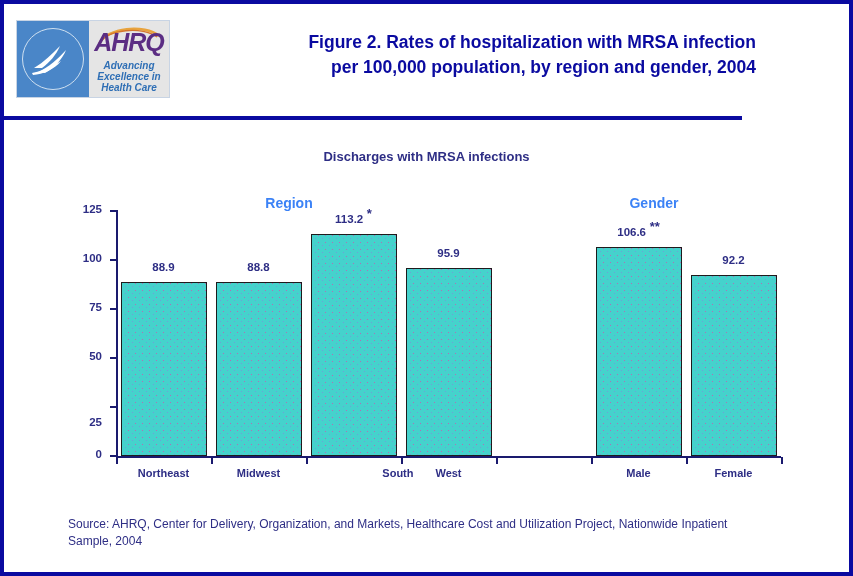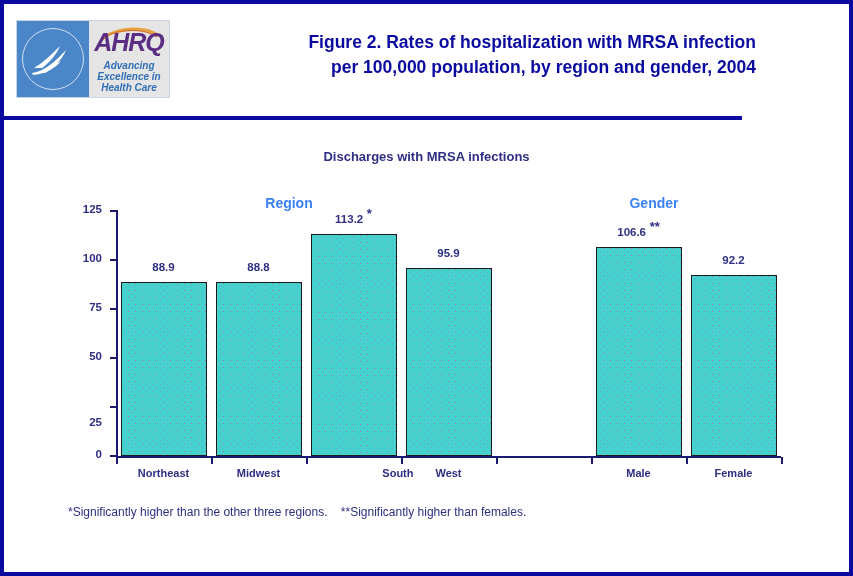--- a/index.html
+++ b/index.html
@@ -333,16 +333,16 @@
         <div class="cat-label" style="left: 574.5px; width: 120px;">Male</div>
         <div class="bar" style="left: 591.5px; width: 86px; top: 243.064px; height: 208.936px;"></div>
         <div class="value-label" style="left: 574.5px; width: 120px; top: 222.064px;">106.6<span class="star"> **</span></div>
         <div class="cat-label" style="left: 669.5px; width: 120px;">Female</div>
         <div class="bar" style="left: 686.5px; width: 86px; top: 271.288px; height: 180.712px;"></div>
         <div class="value-label" style="left: 669.5px; width: 120px; top: 250.288px;">92.2</div>
       </div>
   </div>
 
   <div id="footnotes">
-    <div id="foot-sig">*Significantly higher than the other three regions.    **Significantly higher than females.</div>
+    <div id="foot-source">Source: AHRQ, Center for Delivery, Organization, and Markets, Healthcare Cost and Utilization Project, Nationwide Inpatient Sample, 2004</div>
   </div>
 
 </div>
 
 </body></html>

